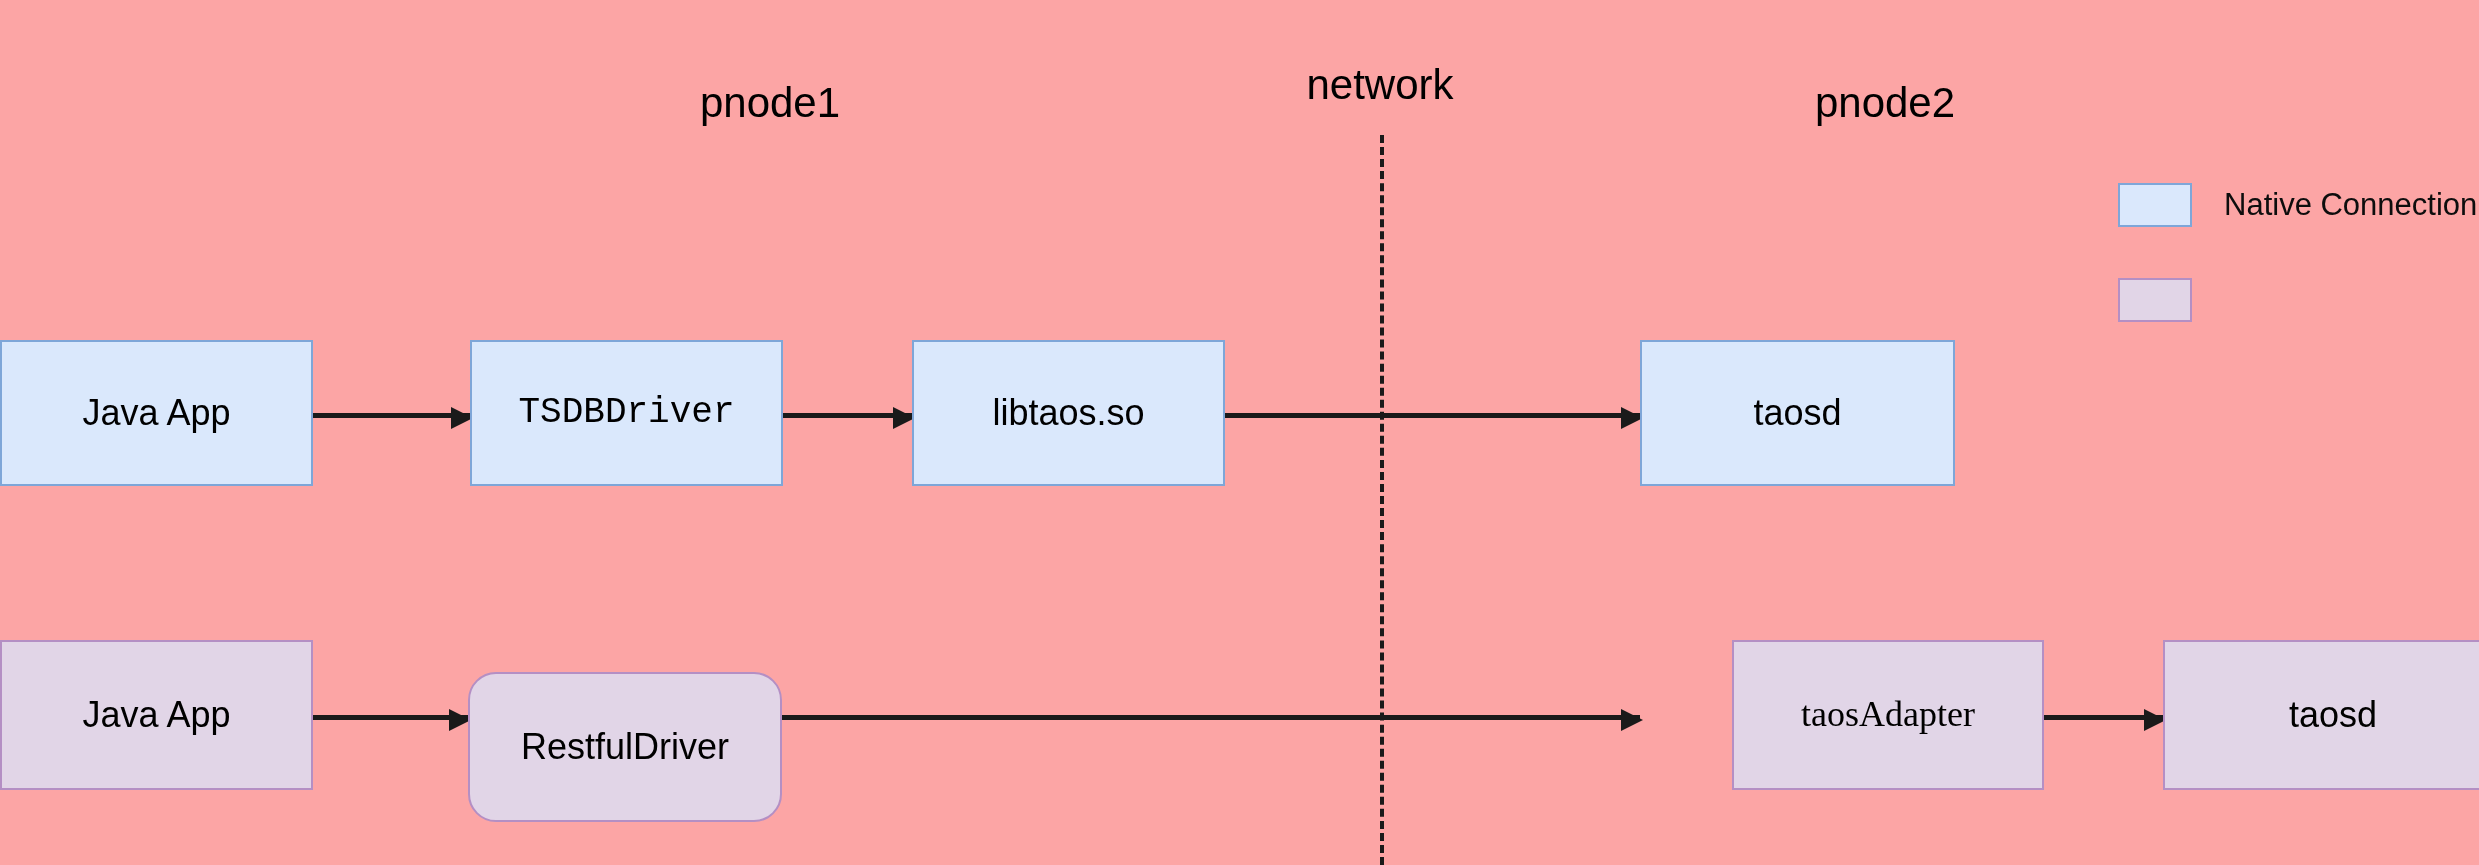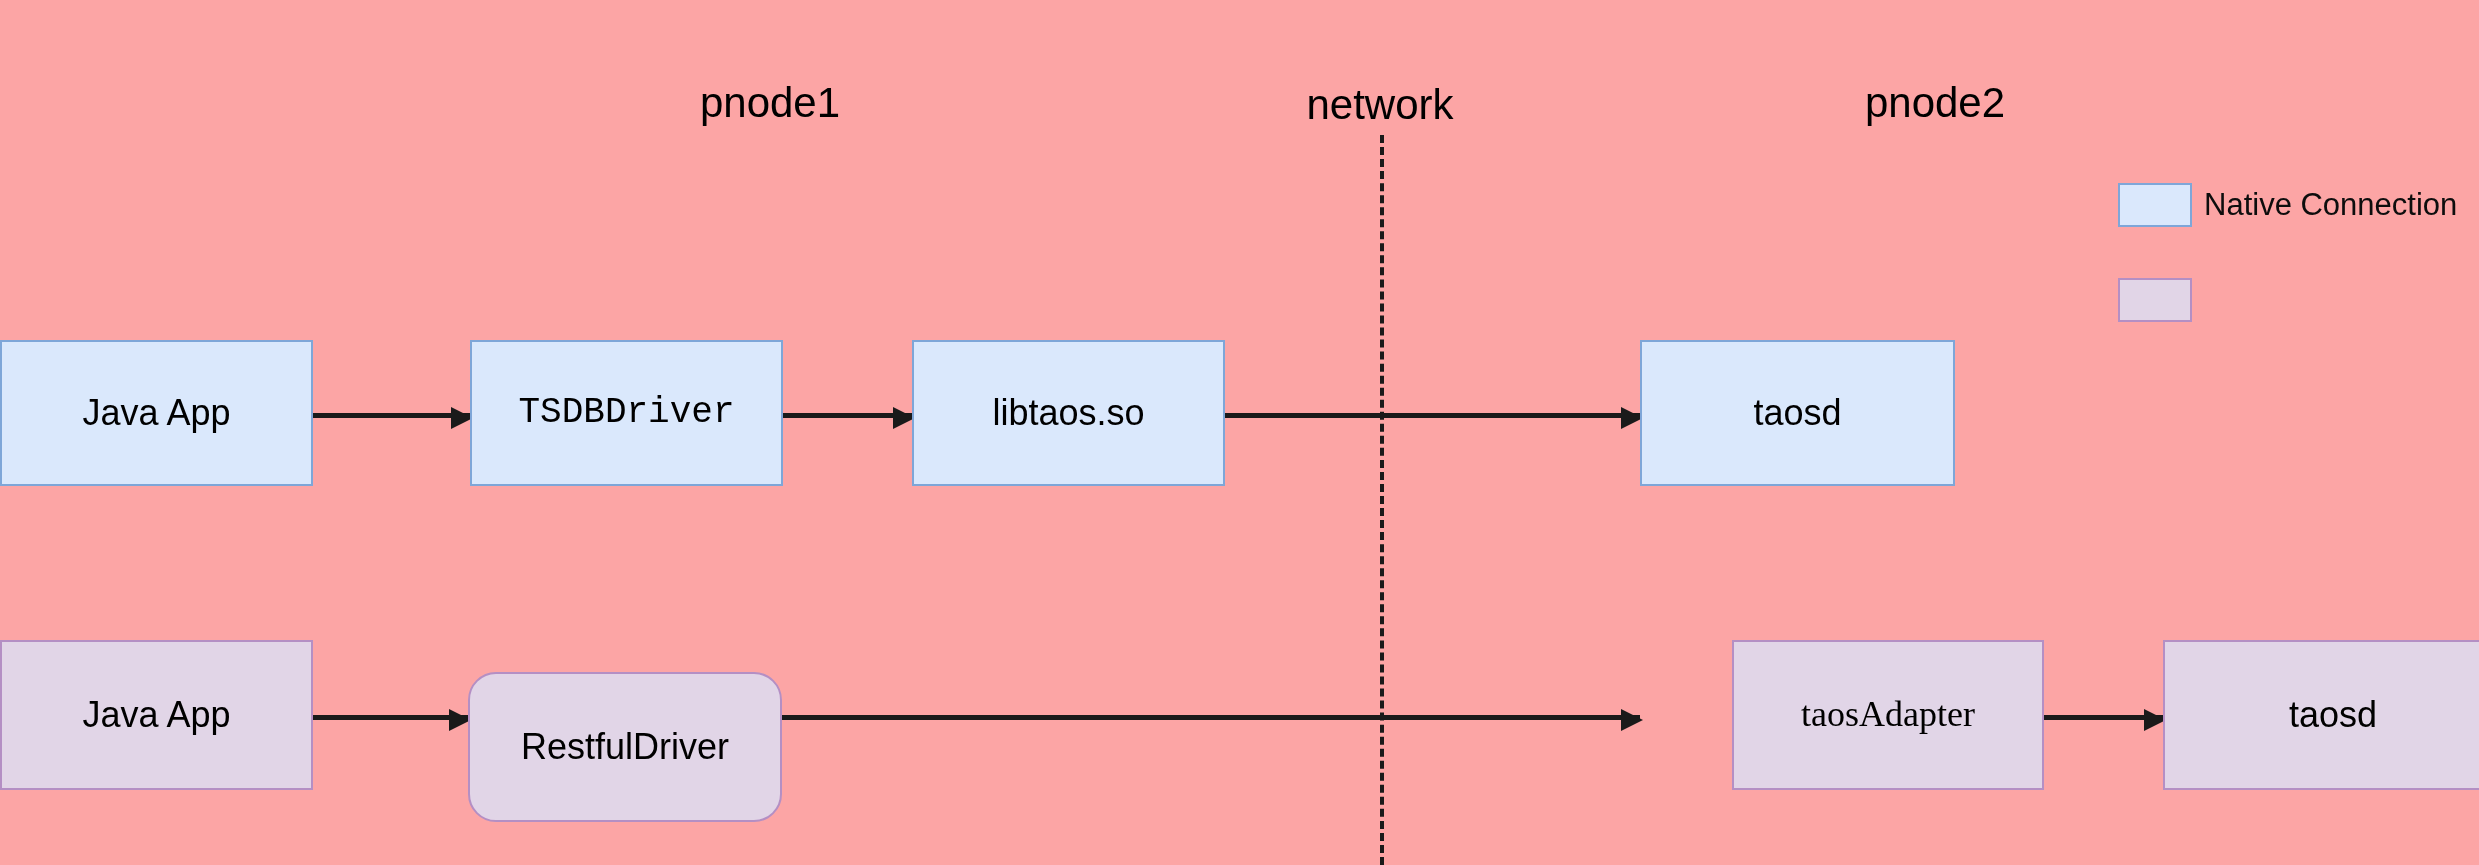--- a/index.html
+++ b/index.html
@@ -92,34 +92,34 @@
   }
   .legend-swatch.native {
     background: #dae8fc;
     border: 2px solid #7ea6d8;
   }
   .legend-swatch.rest {
     background: #e1d5e7;
     border: 2px solid #b48fc4;
   }
   .legend-text {
-    margin-left: 12px;
+    margin-left: 32px;
     font-size: 31px;
     color: #0d0d0d;
     white-space: nowrap;
   }
 </style>
 </head>
 <body>
 
 <div id="canvas">
 
   <div class="zone-label" style="left: 770px; top: 82px;">pnode1</div>
-  <div class="zone-label" style="left: 1380px; top: 84px;">network</div>
-  <div class="zone-label" style="left: 1935px; top: 82px;">pnode2</div>
+  <div class="zone-label" style="left: 1380px; top: 64px;">network</div>
+  <div class="zone-label" style="left: 1885px; top: 82px;">pnode2</div>
 
   <div class="network-divider" style="left: 1380px; top: 135px; height: 730px; border-left-color: rgb(26, 26, 26);"></div>
 
   <div class="legend">
     <div class="legend-row" style="left:2118px; top:183px;">
       <span class="legend-swatch native"></span>
       <span class="legend-text">Native Connection</span>
     </div>
     <div class="legend-row" style="left:2118px; top:278px;">
       <span class="legend-swatch rest"></span>

